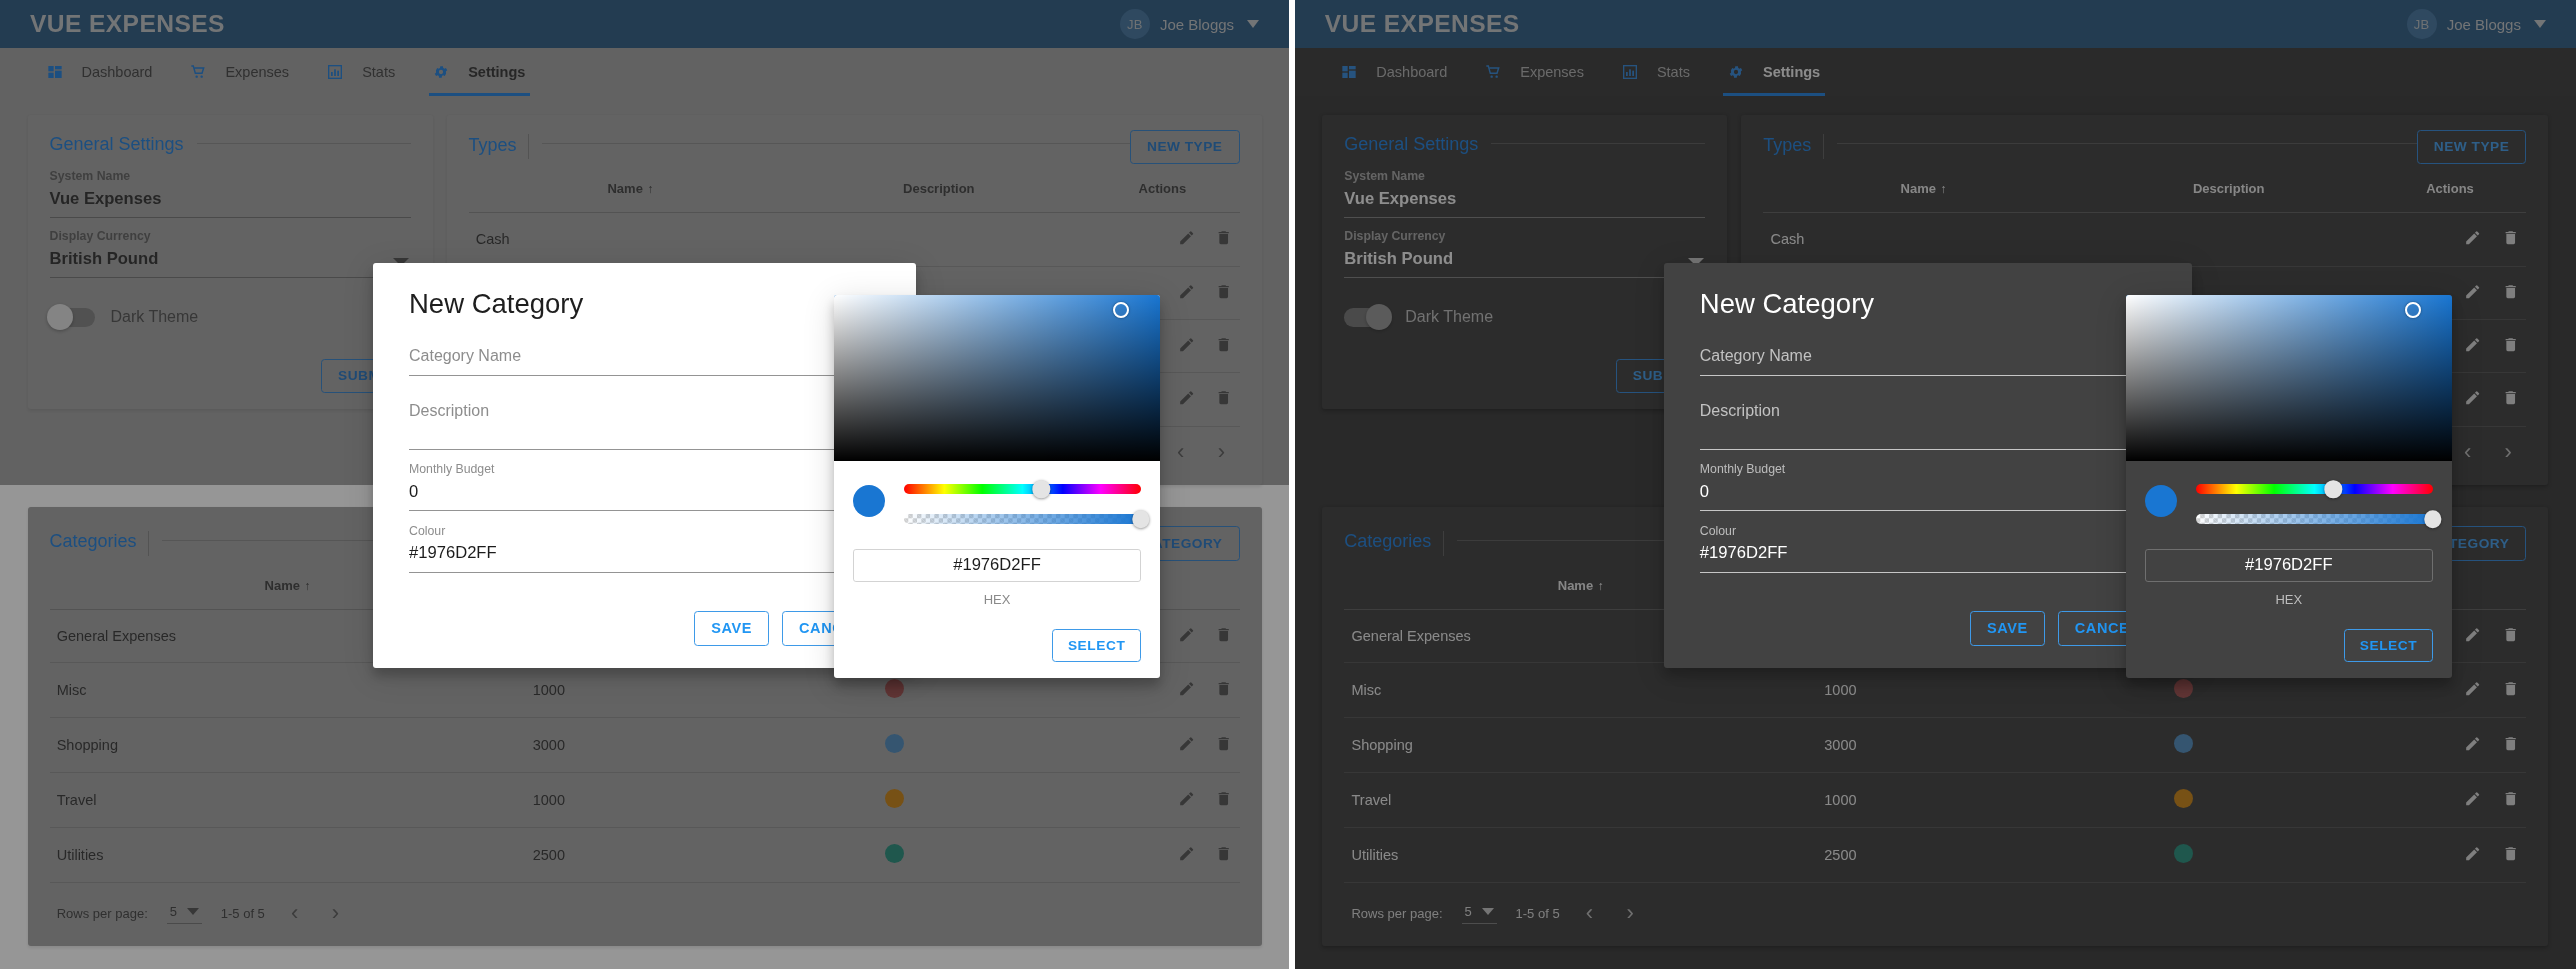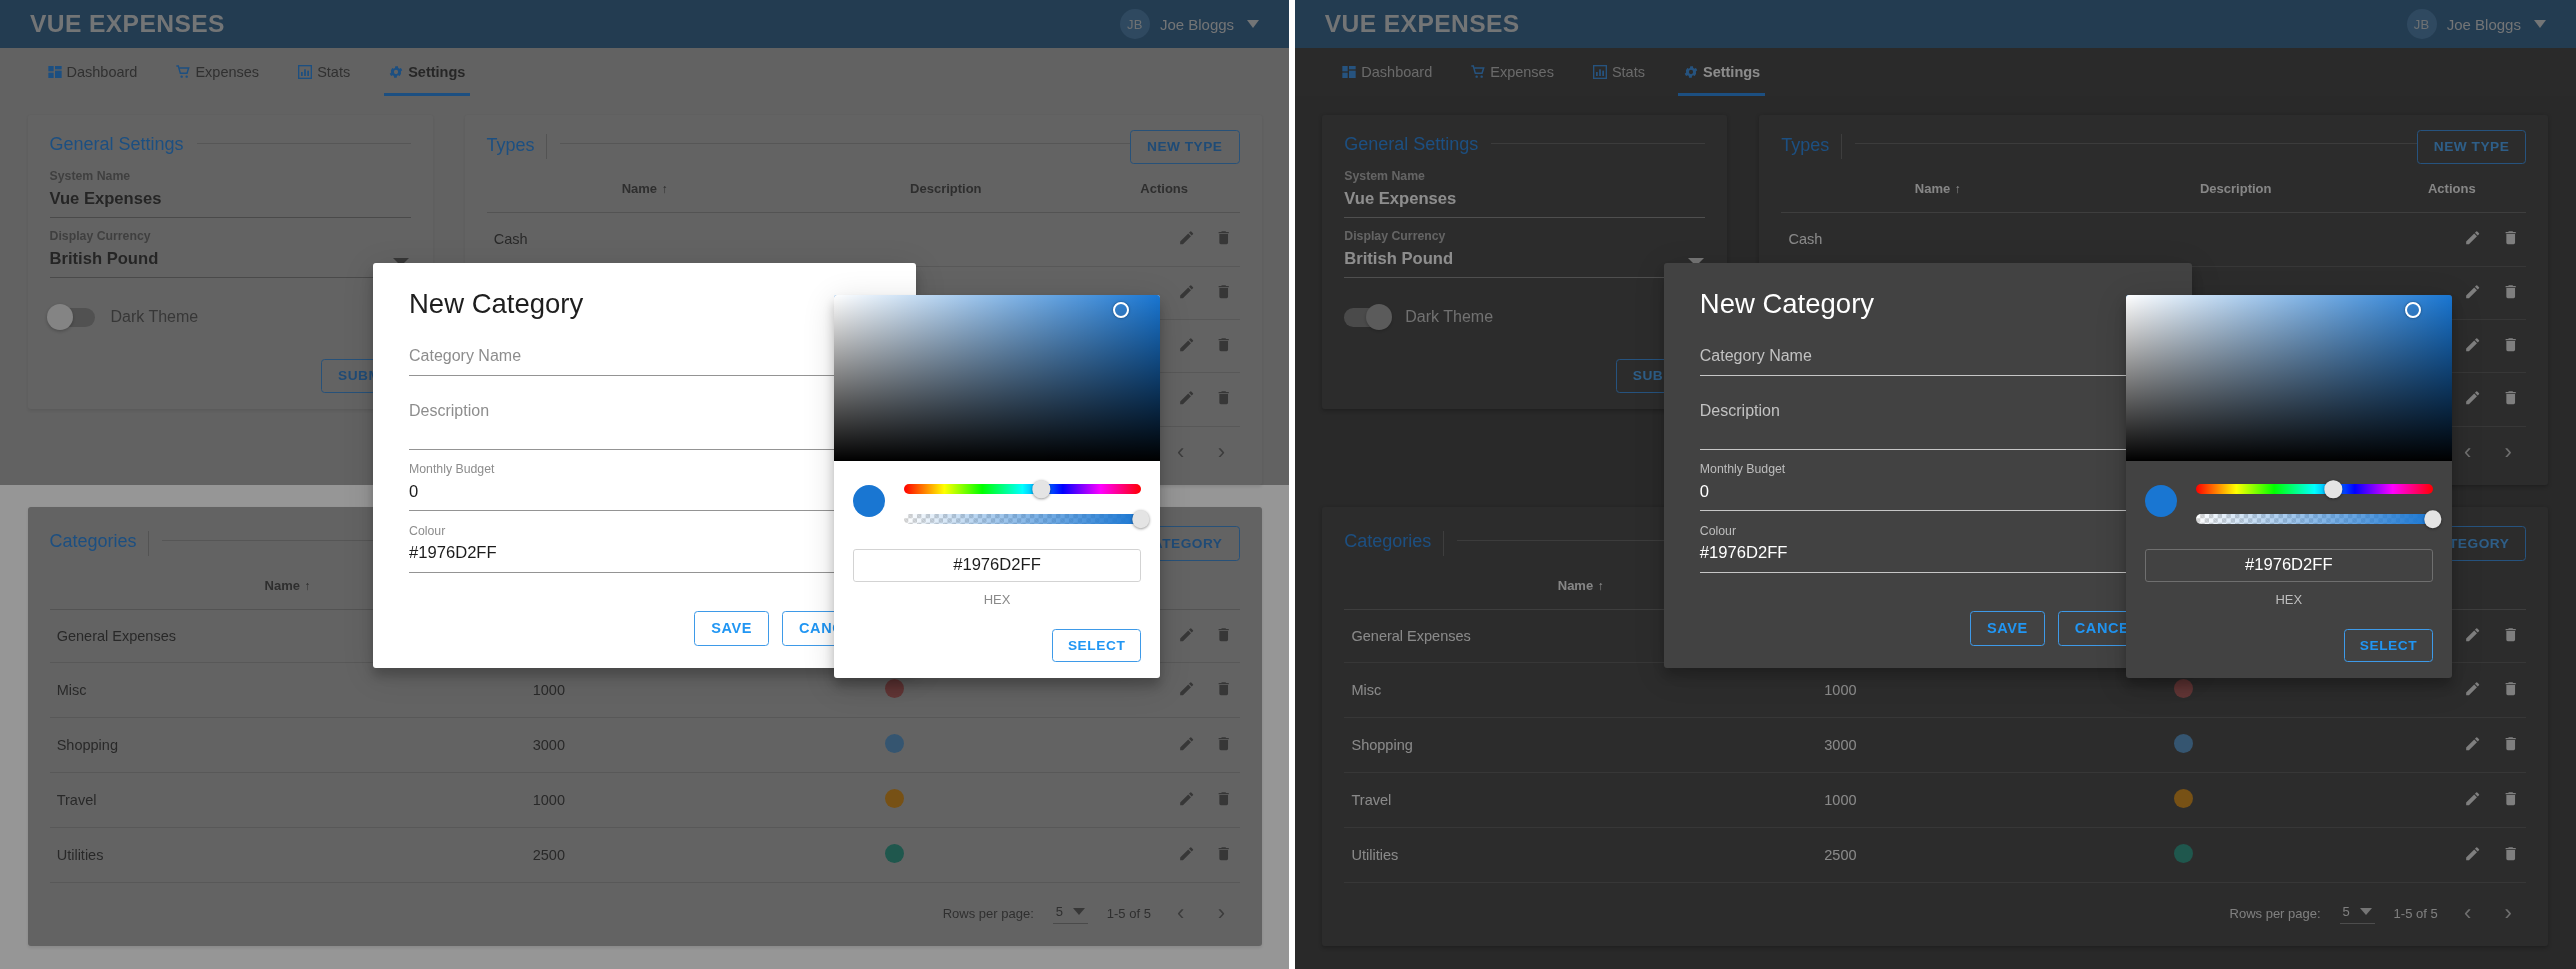--- a/index.html
+++ b/index.html
@@ -48,37 +48,37 @@
   
   .navbar {
     position: relative; height: 48px;
     display: flex; align-items: stretch;
     padding-left: 27.5px;
     z-index: 4;
   }
   .pane-light .navbar { background: #9a9a9a; }
   .pane-dark  .navbar { background: #333333; }
   .nav-item {
-    display: flex; align-items: center; gap: 4px;
+    display: flex; align-items: center; gap: 19px;
     padding: 0 19px; cursor: pointer; position: relative;
   }
   .nav-label { font-size: 14.5px; color: #3d3d3d; white-space: nowrap; }
   .pane-dark .nav-label { color: #a8a8a8; }
   .nav-item.active .nav-label { font-weight: 700; color: #2b2b2b; }
   .pane-dark .nav-item.active .nav-label { color: #e6e6e6; font-weight: 700; }
   .nav-item.active::after {
     content: ""; position: absolute; left: 14.5px; right: 14.5px; bottom: 0;
     height: 2.9px; background: #1976d2;
   }
   .nav-icon { width: 16px; height: 16px; display: block; }
 
   
   .content {
     position: relative; padding: 19px 27.5px 0 27.5px;
-    display: flex; gap: 32px; align-items: flex-start;
+    display: flex; gap: 14px; align-items: flex-start;
   }
   .pane-light .content { background: #9a9a9a; }
   .pane-dark  .content { background: #303030; }
 
   .card {
     background: rgba(255,255,255,0.0);
     border-radius: 2.9px;
     padding: 19px 22px 16px 22px;
     position: relative;
   }
@@ -172,21 +172,21 @@
 
   .actions-cell { text-align: right; white-space: nowrap; }
   .icon-btn {
     display: inline-block; vertical-align: middle;
     margin-left: 16px; cursor: pointer;
   }
   .dot { width: 19px; height: 19px; border-radius: 50%; display: inline-block; }
 
   
   .pager {
-    display: flex; align-items: center; justify-content: flex-end;
+    display: flex; align-items: center; 
     gap: 19px; padding: 19px 7.2px 5.8px 7.2px; font-size: 13px; color: #3b3b3b;
   }
   .pane-dark .pager { color: #cfcfcf; }
   .pager-select {
     display: inline-flex; align-items: center; gap: 10px;
     border-bottom: 0.7px solid rgba(0,0,0,0.3); padding: 1.4px 2.9px 4.3px 2.9px;
     cursor: pointer;
   }
   .pane-dark .pager-select { border-bottom-color: rgba(255,255,255,0.3); }
   .pager-arrow {

